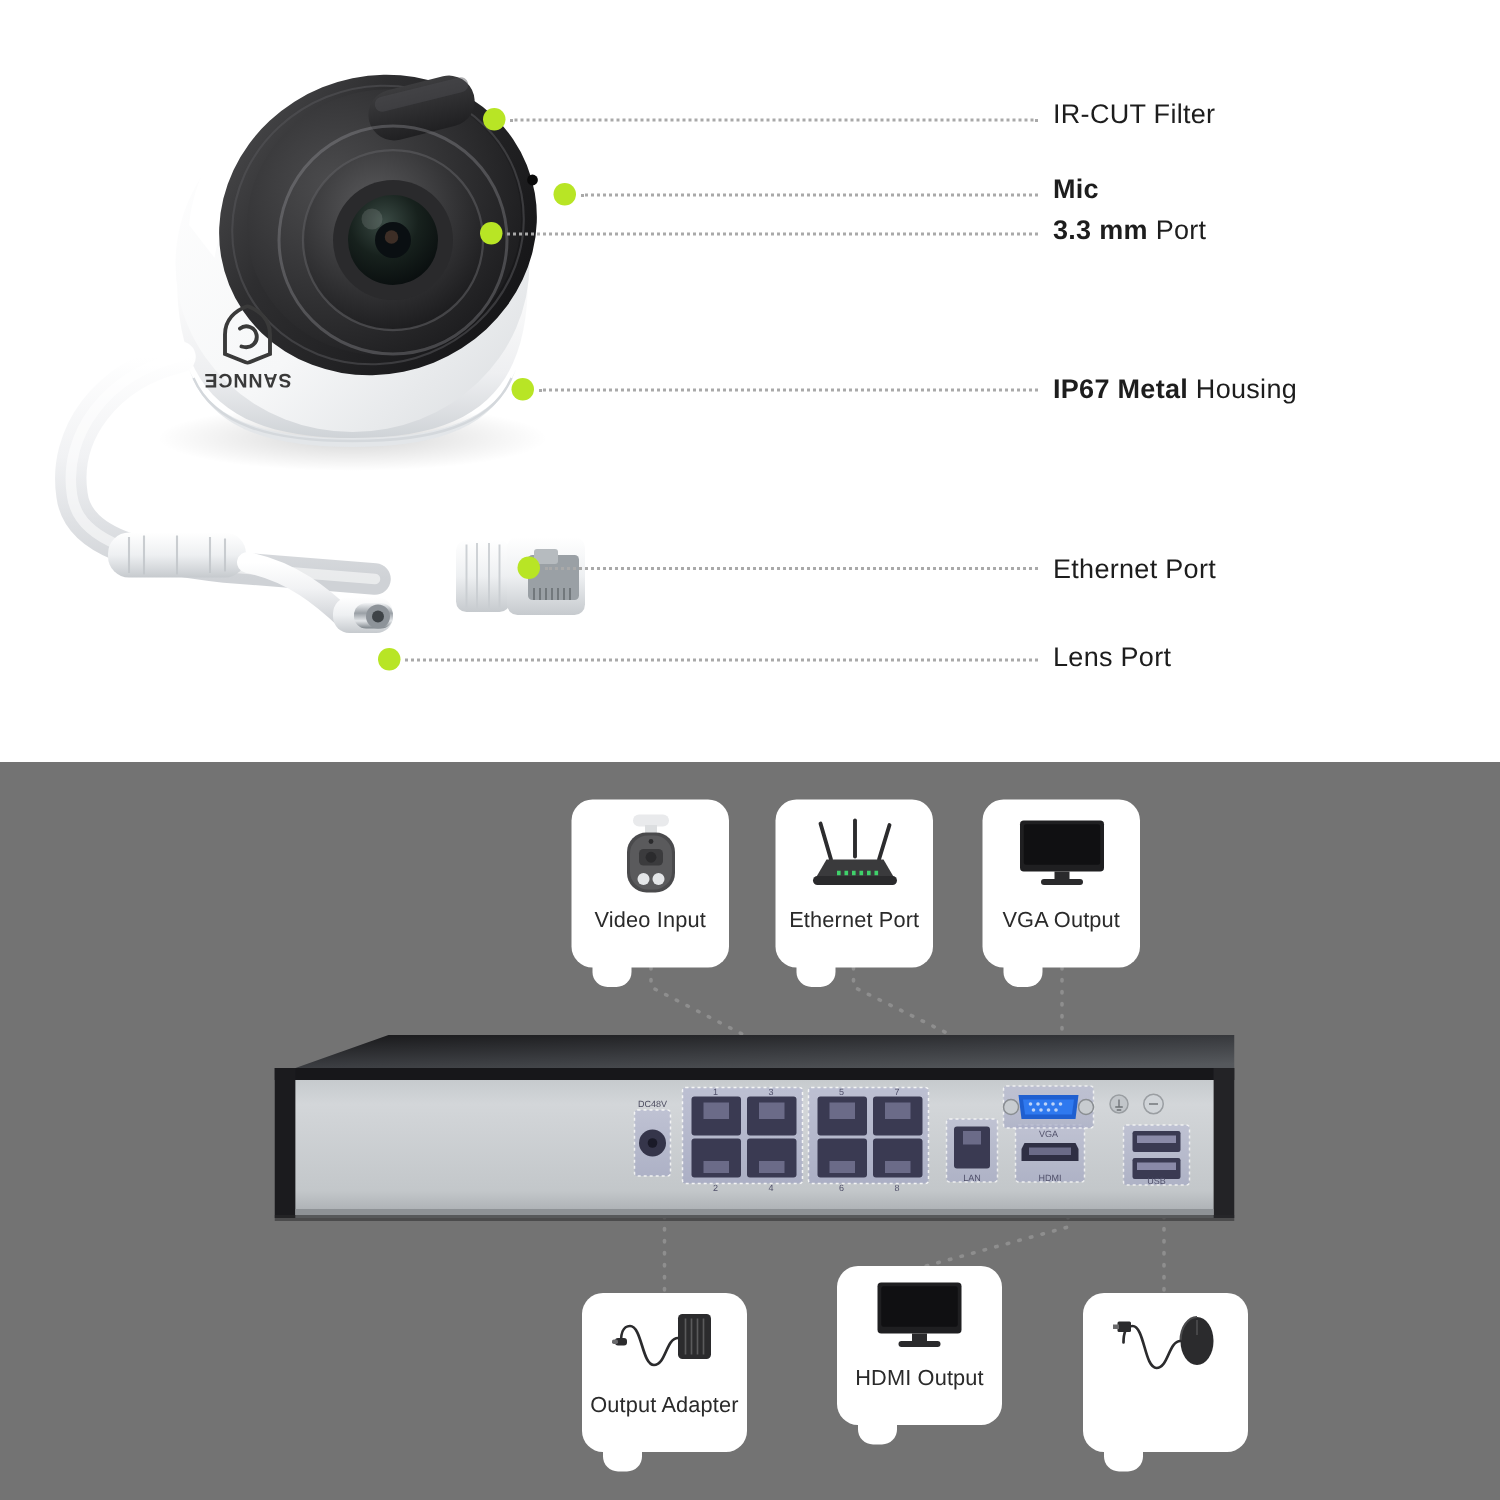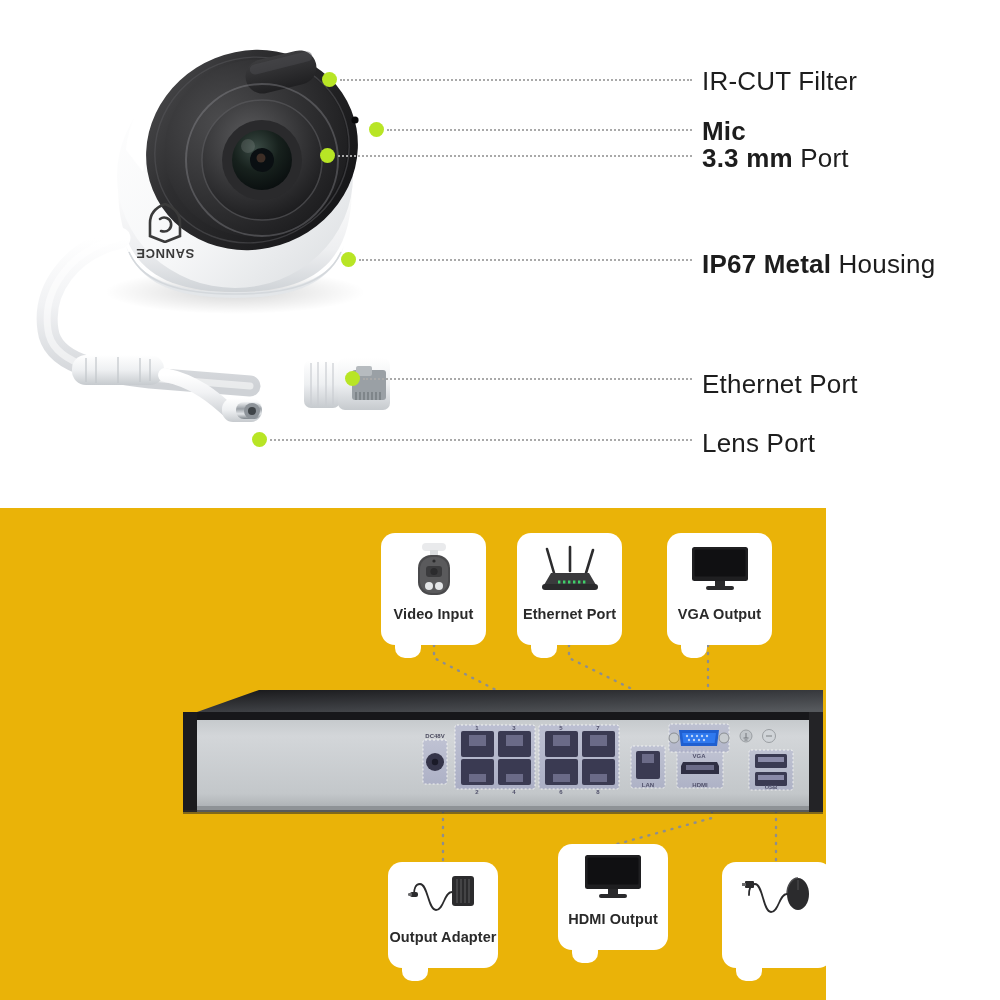--- a/index.html
+++ b/index.html
@@ -17,21 +17,21 @@
     width: 1000px; height: 508px;
     background: #ffffff;
   }
 
   
   #camera-art { position: absolute; left: 0; top: 0; width: 470px; height: 500px; }
 
   
   .callout-label {
     position: absolute;
-    font-size: 26px;
+    font-size: 18px;
     color: #1d1d1d;
     letter-spacing: .2px;
     white-space: nowrap;
     font-weight: 400;
   }
   .callout-label b { font-weight: 700; }
 
   
   .leader {
     position: absolute;
@@ -42,23 +42,22 @@
     position: absolute;
     width: 15px; height: 15px;
     border-radius: 50%;
     background: #b8e525;
     z-index: 6;
   }
 
   
   #nvr-section {
     position: absolute; left: 0; top: 508px;
-    width: 826px; height: 492px;
-    background: #eab308;
-    font-weight: bold;
+    width: 1000px; height: 492px;
+    background: #737373;
   }
 
   
   .card {
     position: absolute;
     background: #ffffff;
     border-radius: 14px;
     text-align: center;
     z-index: 5;
   }
@@ -450,21 +449,21 @@
         <rect x="30" y="35.5" width="2.4" height="3"></rect>
                 <rect x="35" y="35.5" width="2.4" height="3"></rect>
         <rect x="40" y="35.5" width="2.4" height="3"></rect>
                 <rect x="45" y="35.5" width="2.4" height="3"></rect>
       </g>
     </svg>
           </div>
           <div class="card-label" style="white-space: pre-line;">Ethernet Port</div>
           <div class="tail left"></div>
         </div>
-        <div class="card" style="left: 655px; top: 25px; width: 105px; height: 112px; margin-left: 12px;">
+        <div class="card" style="left: 655px; top: 25px; width: 105px; height: 112px;">
           <div class="card-icon" style="height: 72px;">
             <svg width="60" height="48" viewBox="0 0 60 48">
       <rect x="2" y="2" width="56" height="34" rx="2.5" fill="#1f1f21"></rect>
       <rect x="4.5" y="4.5" width="51" height="27" rx="1.5" fill="#101012"></rect>
       <rect x="25" y="36" width="10" height="5" fill="#2a2a2c"></rect>
       <rect x="16" y="41" width="28" height="4" rx="2" fill="#2a2a2c"></rect>
     </svg>
           </div>
           <div class="card-label" style="white-space: pre-line;">VGA Output</div>
           <div class="tail left"></div>

